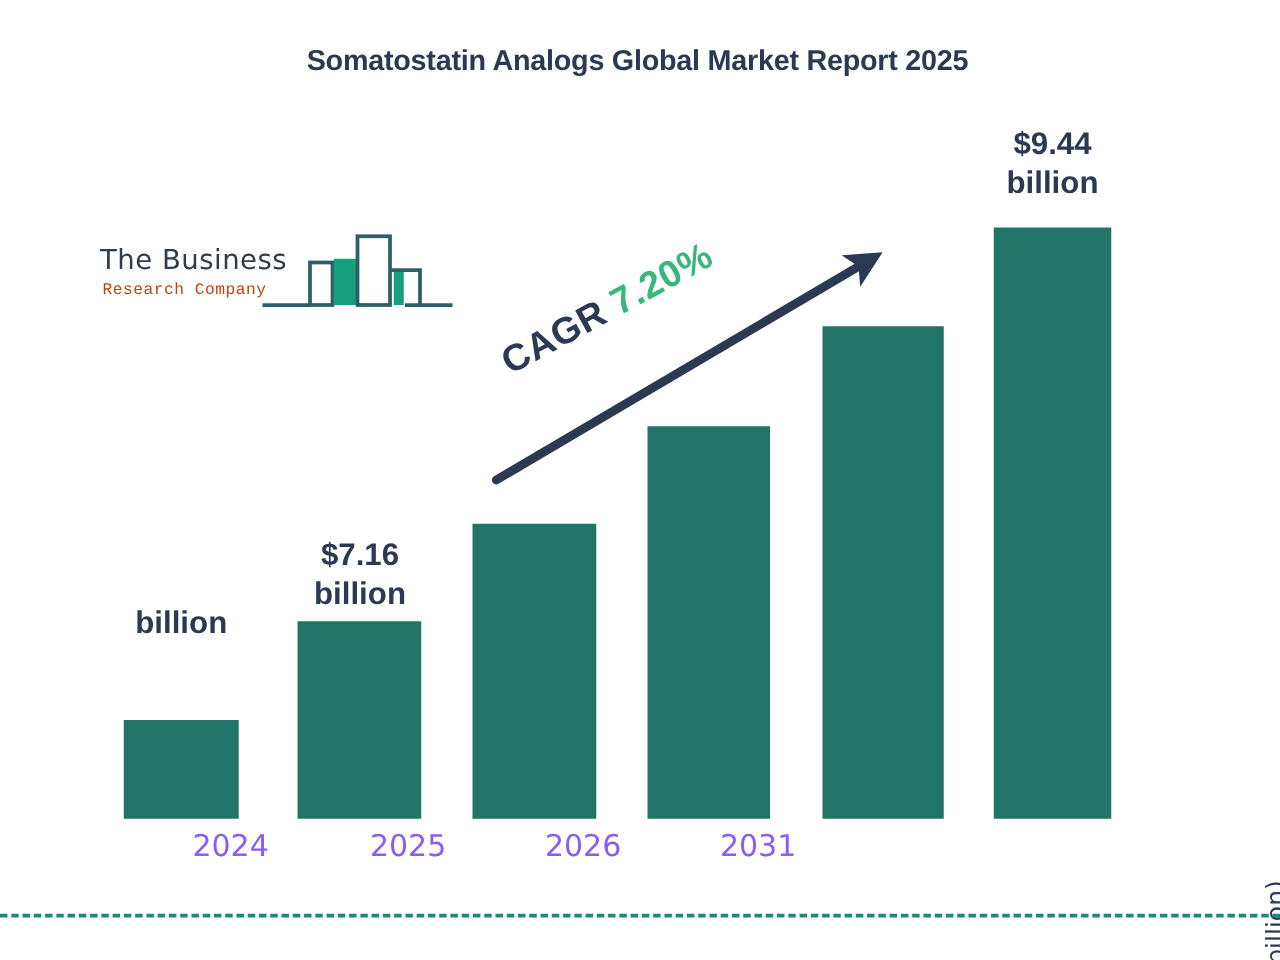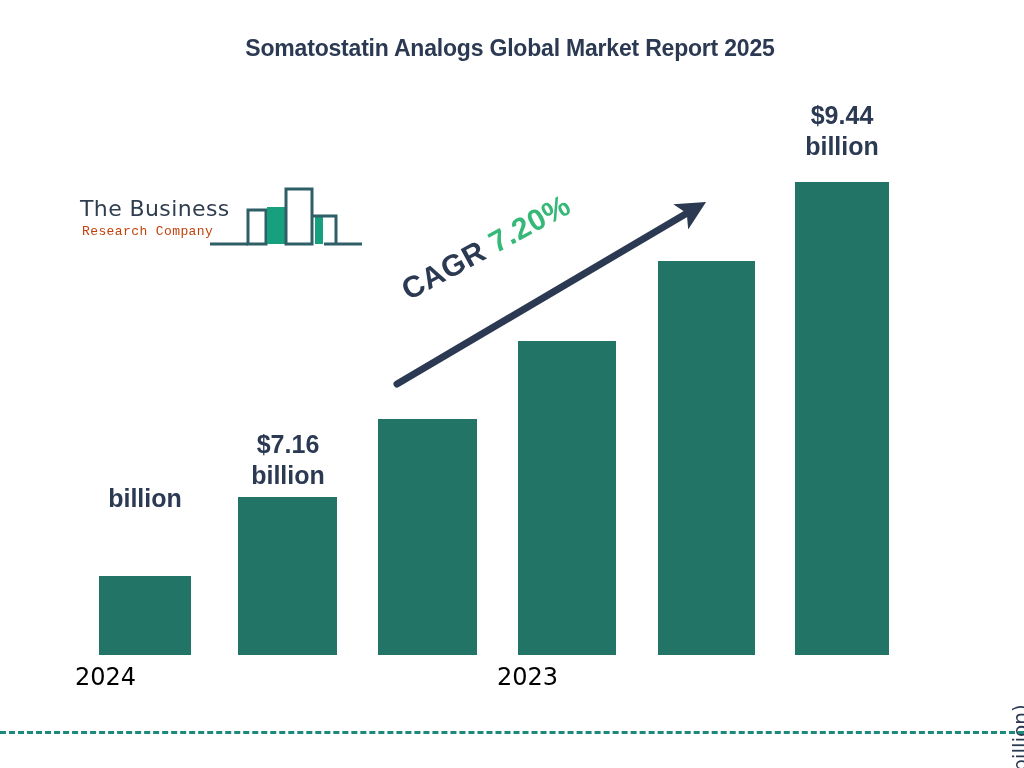--- a/index.html
+++ b/index.html
@@ -82,24 +82,24 @@
     position: absolute;
     text-align: center;
     font-size: 25px;
     font-weight: bold;
     line-height: 1.22;
     color: #2b3a52;
   }
 
   .tick-label {
     position: absolute;
-    text-align: left;
+    text-align: right;
     font-size: 24px;
     font-weight: 400;
-    color: #000000;
+    color: #8b5cf6;
     font-family: "DejaVu Sans", sans-serif;
   }
 
   
   #ylabel {
     position: absolute;
     right: 16px;
     top: 300px;
     width: 360px;
     transform-origin: right top;
@@ -193,18 +193,20 @@
     <div>$7.16</div>
     <div>billion</div>
   </div>
 
   <div class="bar-label" style="left:772px; top:100px; width:140px;">
     <div>$9.44</div>
     <div>billion</div>
   </div>
 
   <div class="tick-label" style="left:75px; top:663px; width:140px;">2024</div>
-  <div class="tick-label" style="left:497px; top:663px; width:140px;">2023</div>
+  <div class="tick-label" style="left:217px; top:663px; width:140px;">2025</div>
+  <div class="tick-label" style="left:357px; top:663px; width:140px;">2026</div>
+  <div class="tick-label" style="left:497px; top:663px; width:140px;">2031</div>
 
   <div id="ylabel">Market Size (in USD billion)</div>
 </div>
 
 <div id="bottom-divider"></div>
 
 </body></html>

